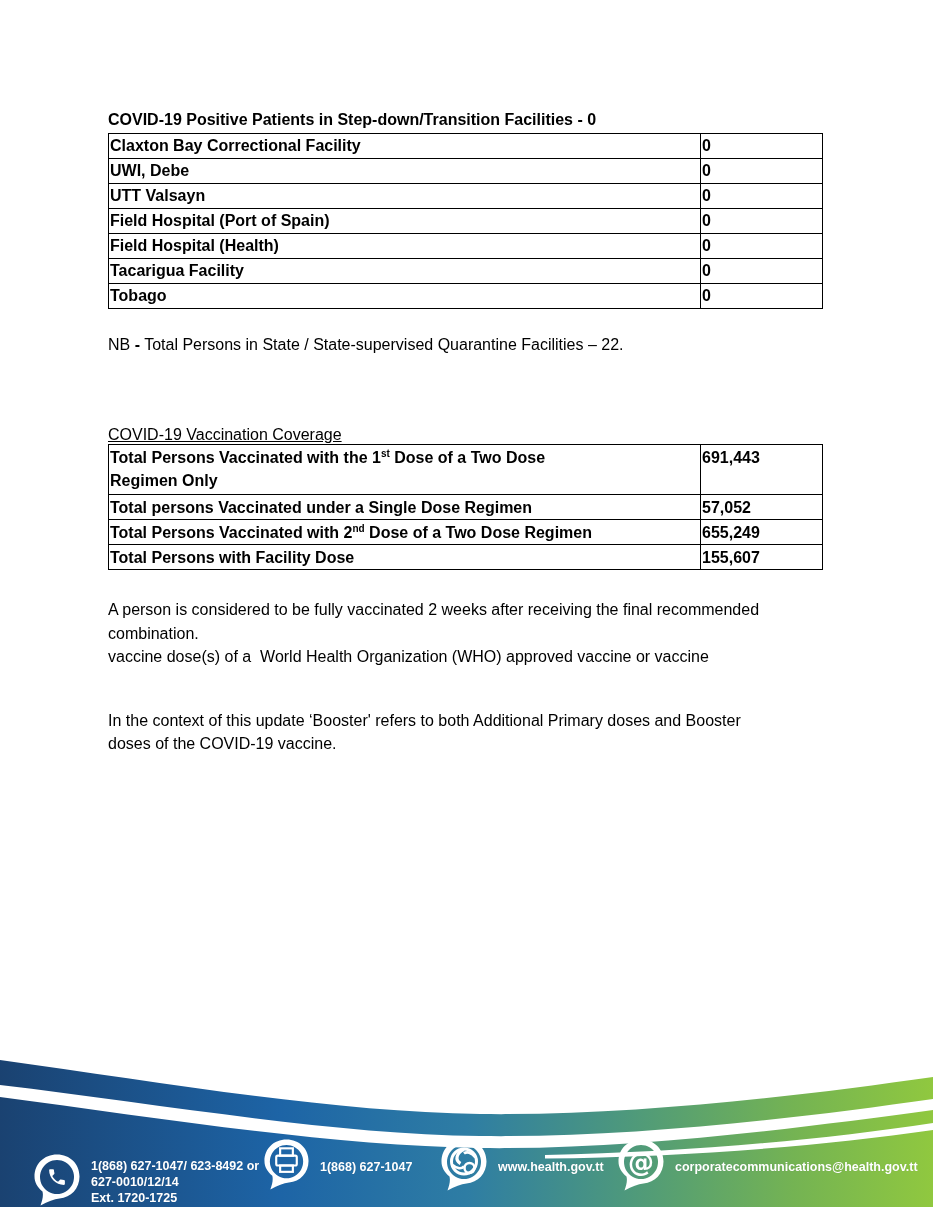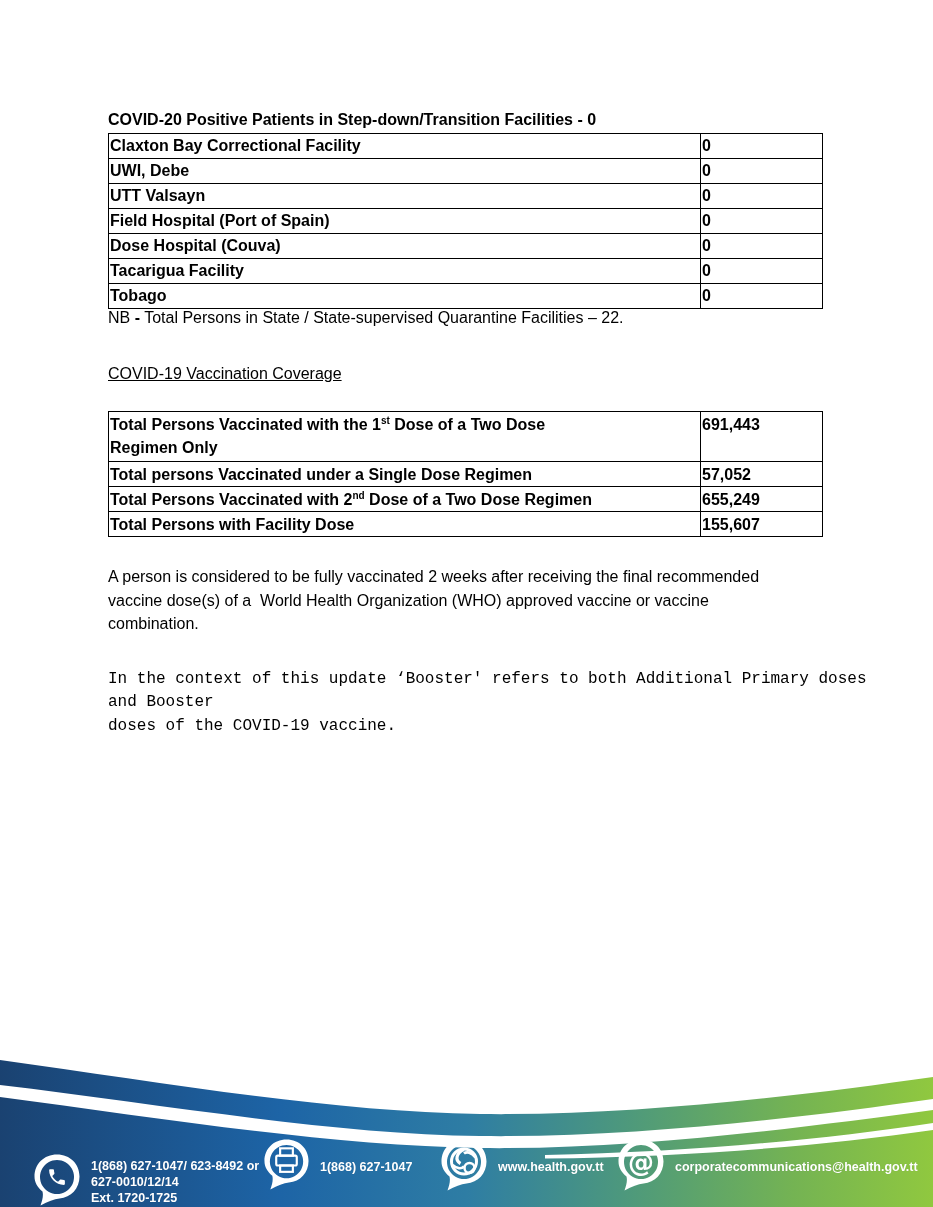--- a/index.html
+++ b/index.html
@@ -18,49 +18,49 @@
     box-sizing:border-box; overflow:hidden;
   }
   table.data-table col.c-label { width:592px; }
   table.data-table col.c-value { width:122px; }
   #facilities-table td { height:25px; }
   #vax-table td { height:25px; line-height:23px; }
   #vax-table tr.tall-row td { height:50px; vertical-align:top; padding-top:1px; }
 
   sup.sup { font-size:10px; line-height:0; vertical-align:super; font-weight:bold; }
 
-  .nb-note { font-size:16px; line-height:18px; }
+  .nb-note { margin-top:27px; font-size:16px; line-height:18px; }
   .nb-dash { font-weight:bold; }
-  .section-heading { margin-top:38px; font-size:16px; line-height:18px; text-decoration:underline; }
-  #vax-table { margin-top:28px; }
+  .section-heading { margin-top:72px; font-size:16px; line-height:18px; text-decoration:underline; }
+  #vax-table { }
 
   .body-paragraph { font-size:16px; line-height:23.5px; }
   #paragraph-1 { margin-top:28px; }
-  #paragraph-2 { margin-top:32px;font-family:Liberation Mono, monospace; }
+  #paragraph-2 { margin-top:40px; }
 
   .footer { position:absolute; left:0; bottom:0; width:933px; height:167px; }
   .footer svg.wave { position:absolute; left:0; top:0; }
   .contact-item { position:absolute; display:flex; align-items:center; }
   .contact-item .icon-wrap { flex:0 0 auto; }
   .contact-text {
     margin-left:10px; color:#ffffff; font-size:12.5px; font-weight:bold;
     line-height:16px; white-space:nowrap; text-shadow:0 0 1px rgba(0,0,0,0.15);
   }
   #contact-phone { left:33px;  top:113px; }
   #contact-fax   { left:263px; top:98px; }
   #contact-web   { left:440px; top:98px; }
   #contact-email { left:617px; top:98px; }
 </style>
 </head>
 <body>
 
 <div class="page">
   <div class="content">
 
-    <div class="doc-title">COVID-20 Positive Patients in Step-down/Transition Facilities - 0</div>
+    <div class="doc-title">COVID-19 Positive Patients in Step-down/Transition Facilities - 0</div>
 
     <table class="data-table" id="facilities-table">
       <colgroup>
           <col class="c-label">
           <col class="c-value">
         </colgroup>
       <tbody>
           <tr>
         <td>Claxton Bay Correctional Facility</td>
         <td>0</td>
@@ -71,21 +71,21 @@
       </tr>
       <tr>
         <td>UTT Valsayn</td>
         <td>0</td>
       </tr>
       <tr>
         <td>Field Hospital (Port of Spain)</td>
         <td>0</td>
       </tr>
       <tr>
-        <td>Dose Hospital (Couva)</td>
+        <td>Field Hospital (Health)</td>
         <td>0</td>
       </tr>
       <tr>
         <td>Tacarigua Facility</td>
         <td>0</td>
       </tr>
       <tr>
         <td>Tobago</td>
         <td>0</td>
       </tr>
@@ -116,22 +116,22 @@
       </tr>
       <tr>
         <td><span>Total Persons with Facility Dose</span><sup class="sup"></sup><span></span></td>
         <td>155,607</td>
       </tr>
     </tbody>
       </table>
 
     <div class="body-paragraph" id="paragraph-1">
       <div>A person is considered to be fully vaccinated 2 weeks after receiving the final recommended</div>
+      <div>combination.</div>
       <div>vaccine dose(s) of a &nbsp;World Health Organization (WHO) approved vaccine or vaccine</div>
-      <div>combination.</div>
     </div>
 
     <div class="body-paragraph" id="paragraph-2">
       <div>In the context of this update ‘Booster' refers to both Additional Primary doses and Booster</div>
       <div>doses of the COVID-19 vaccine.</div>
     </div>
 
   </div>
 
   <div class="footer">

